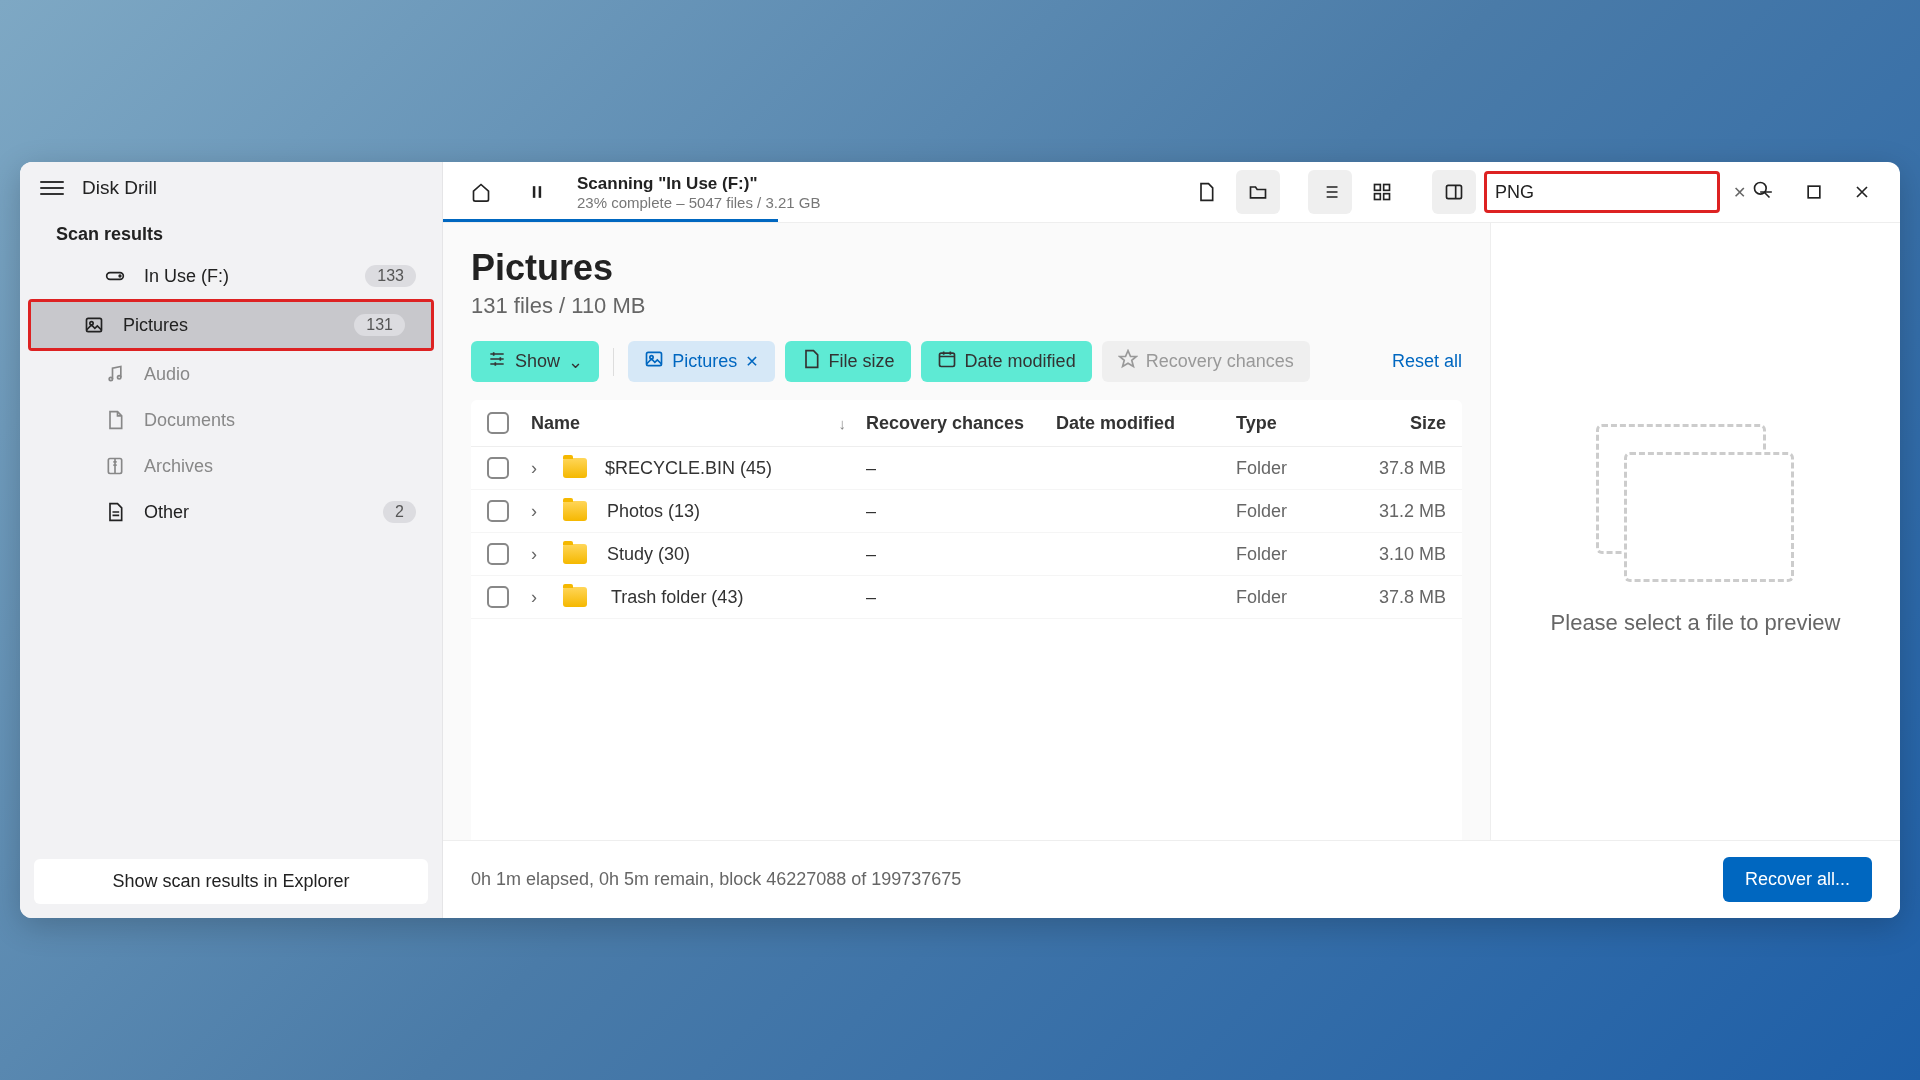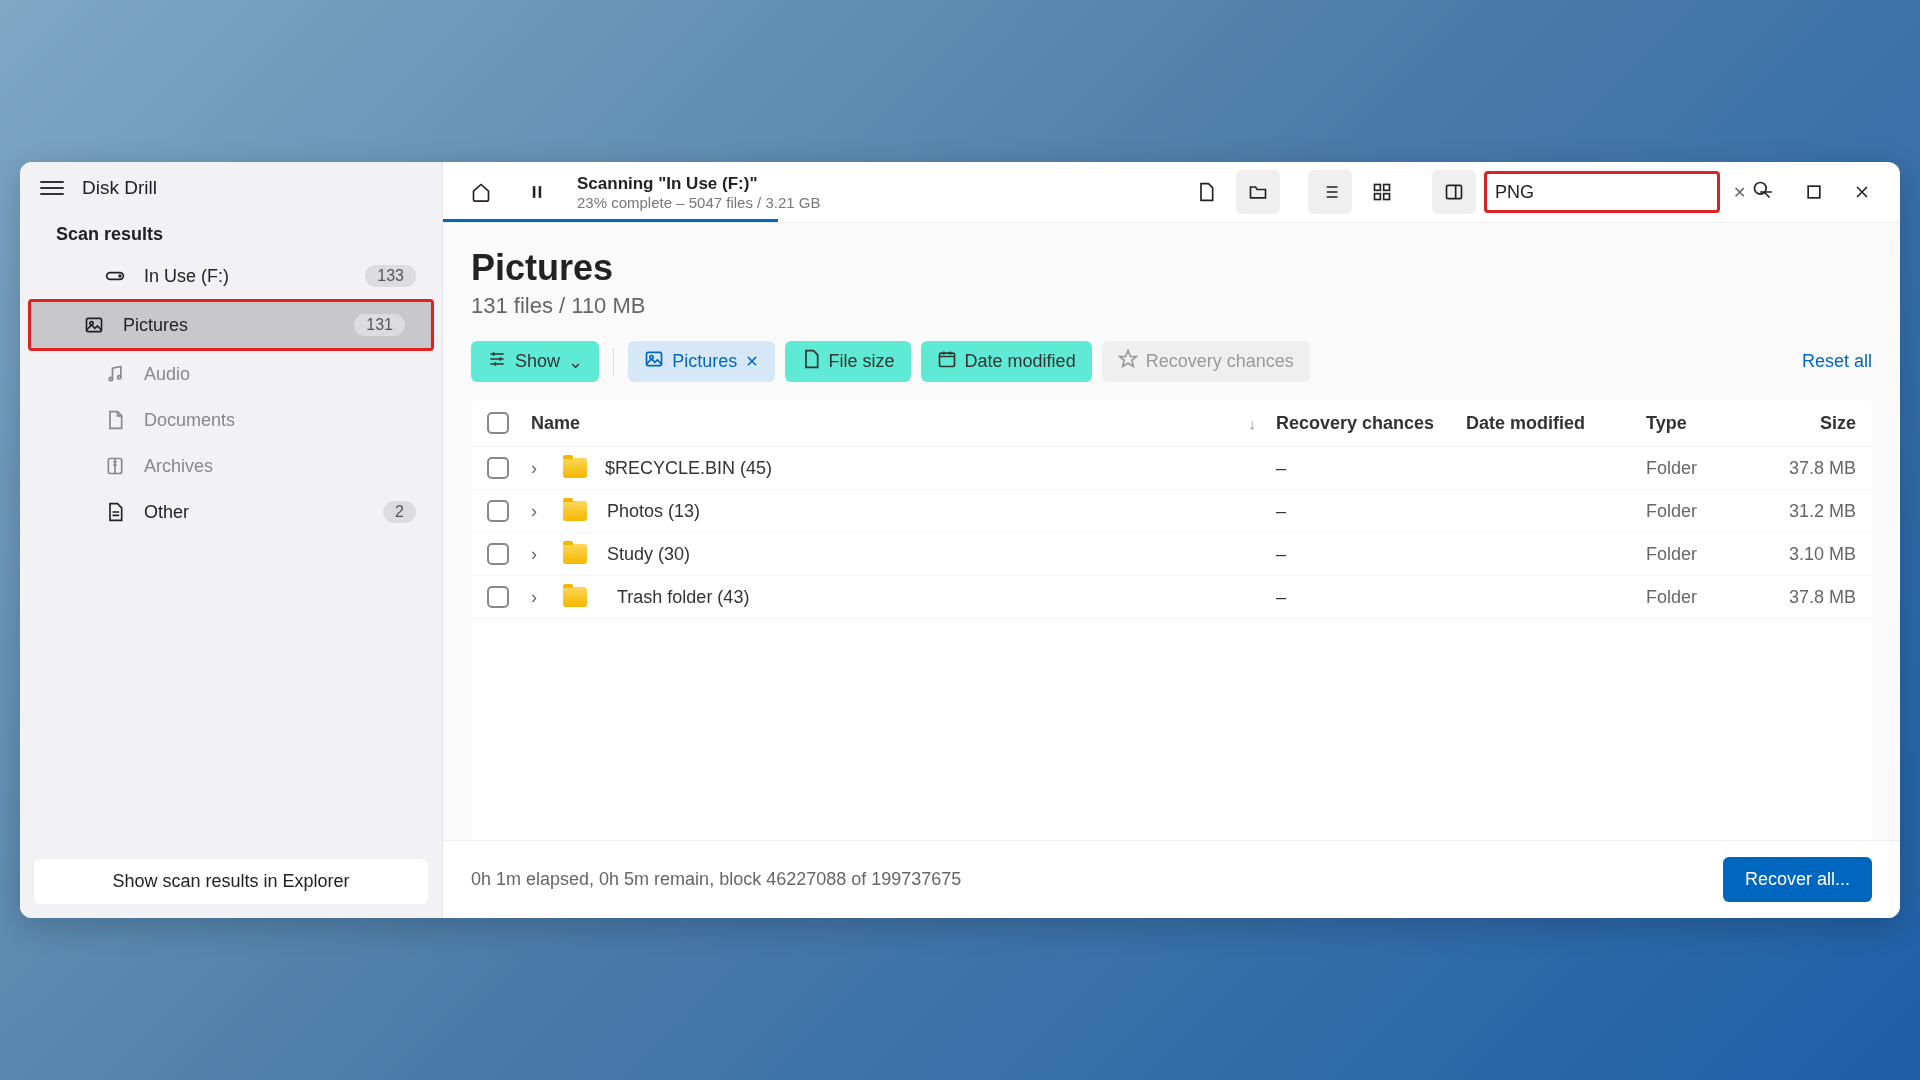--- a/index.html
+++ b/index.html
@@ -340,31 +340,38 @@
     <div class="td col-type" style="color:#666;">Folder</div>
     <div class="td col-size" style="color:#666;">3.10 MB</div>
               </div>
               <div class="trow">
     <div class="td col-check">
                   <div class="checkbox"></div>
                 </div>
     <div class="td col-name">
       <span class="chevron">›</span>
       <span class="folder-icon"></span>
-      <span style="margin-left:20px;">Trash folder (43)</span>
+      <span style="margin-left:14px;">Trash folder (43)</span>
     </div>
     <div class="td col-recovery">–</div>
     <div class="td col-date"></div>
     <div class="td col-type" style="color:#666;">Folder</div>
     <div class="td col-size" style="color:#666;">37.8 MB</div>
               </div>
             </div>
         </div>
       </div>
 
+      <div class="preview-pane">
+        <div class="preview-placeholder">
+          <div class="dashed-box back"></div>
+          <div class="dashed-box front"></div>
+        </div>
+        <div class="preview-text">Please select a file to preview</div>
+      </div>
     </div>
 
     <div class="footer">
       <span>0h 1m elapsed, 0h 5m remain, block 46227088 of 199737675</span>
       <button class="recover-btn">Recover all...</button>
     </div>
   </div>
 </div>
 
 </body></html>

